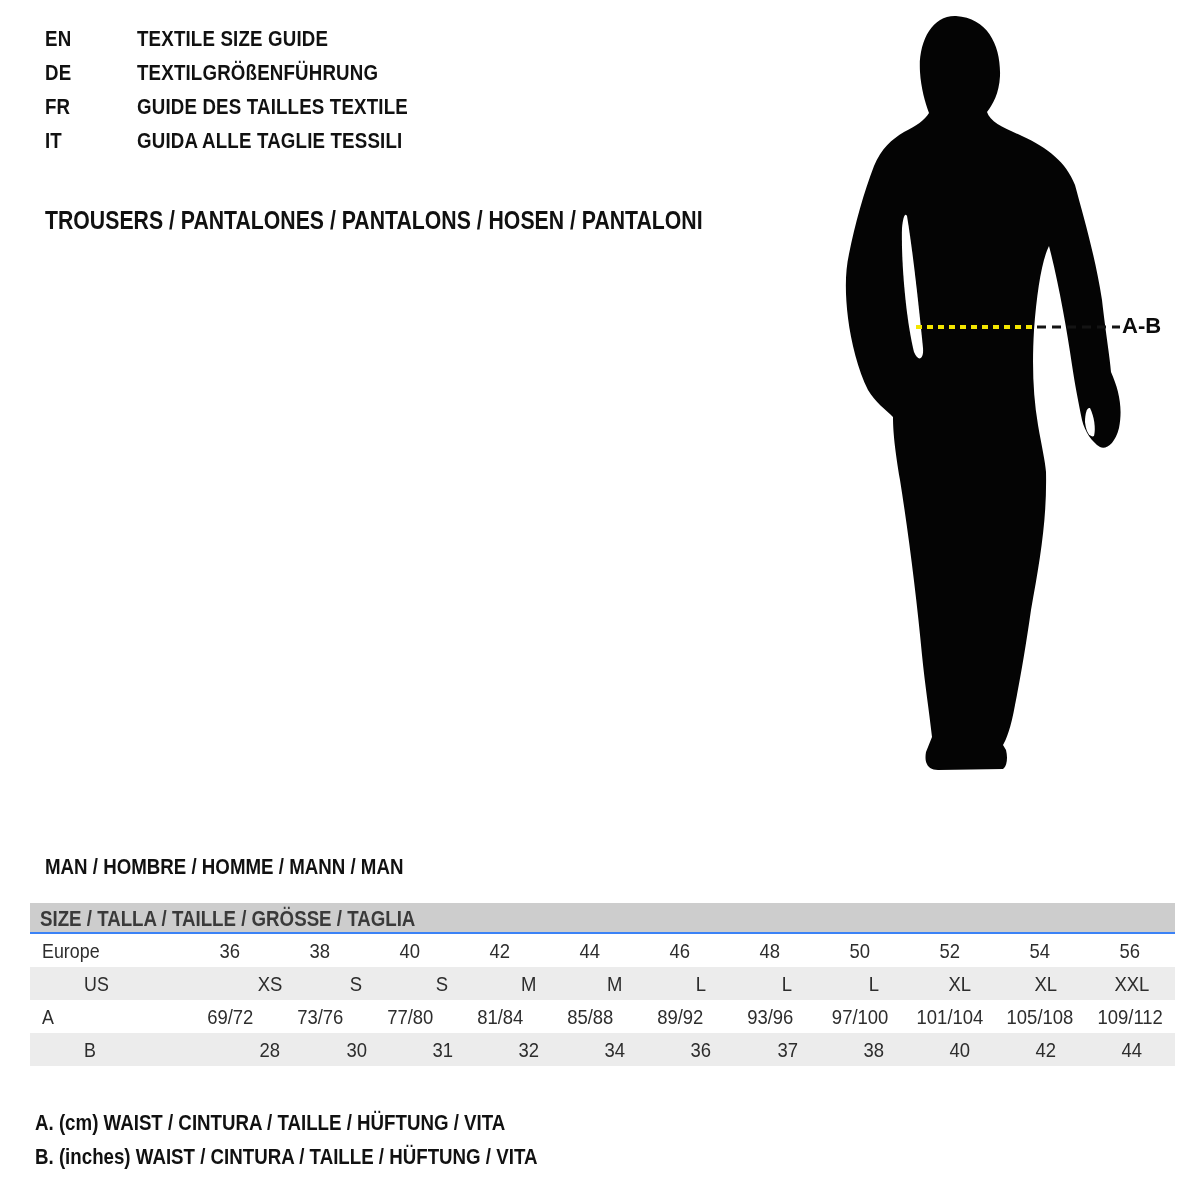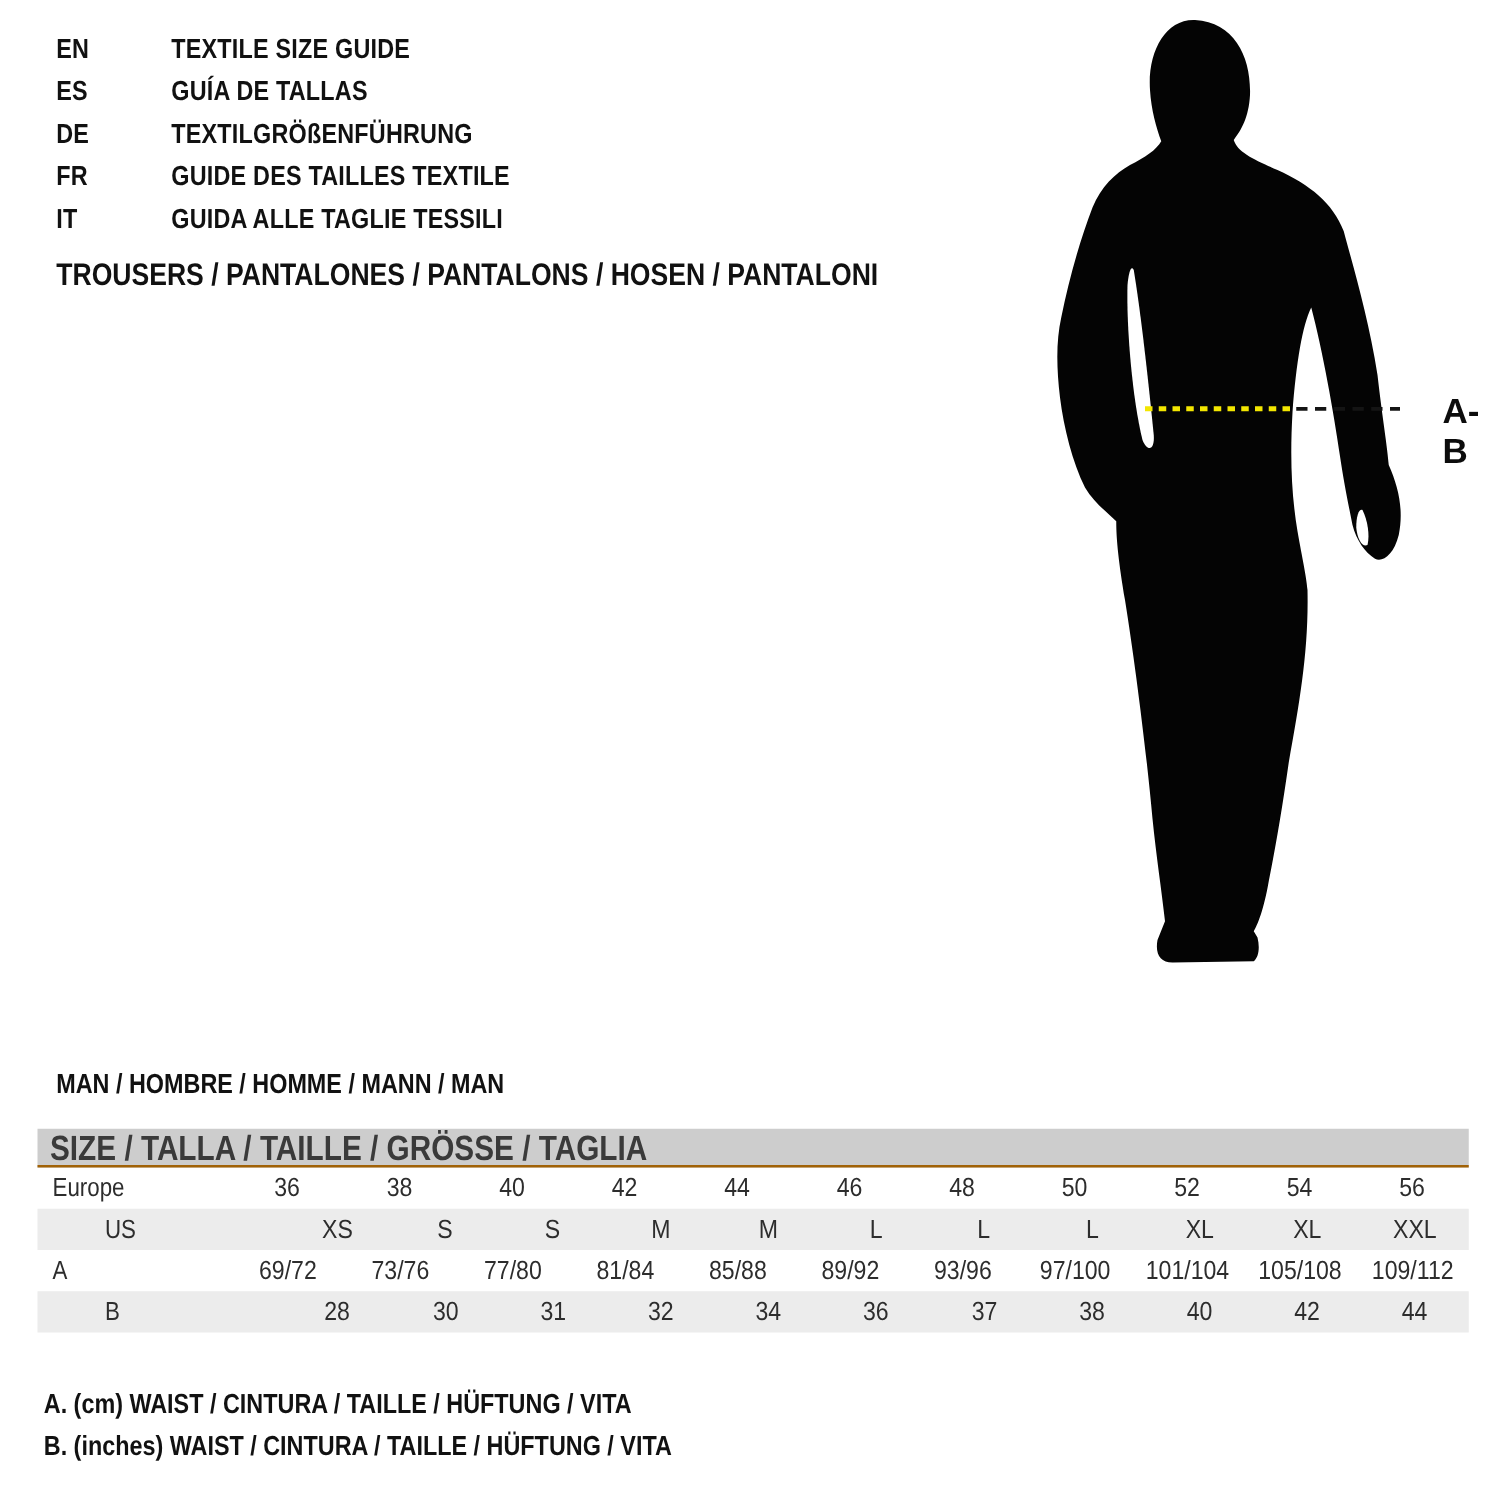--- a/index.html
+++ b/index.html
@@ -17,50 +17,46 @@
   .lang-block { position:absolute; left:45px; top:26px; }
   .lang-row { display:flex; height:34px; font-weight:700; font-size:22px; letter-spacing:0.2px;gap:22px; }
   .lang-code { width:70px; flex:0 0 70px; }
 
   
   .trousers-title { position:absolute; left:45px; top:206px; font-weight:700; font-size:25px; }
   .man-title      { position:absolute; left:45px; top:854px; font-weight:700; font-size:22px;text-decoration:underline; }
 
   
   .figure-svg { position:absolute; left:820px; top:0px; width:380px; height:790px; }
-  .waist-label { position:absolute; left:1154px; top:313px; font-weight:700; font-size:28px; color:#0c0c0c; }
+  .waist-label { position:absolute; left:1122px; top:313px; font-weight:700; font-size:22px; color:#0c0c0c; }
 
   
   .size-table { position:absolute; left:30px; top:903px; width:1145px; }
   .size-header {
-    height:31px; line-height:31px; background:#cdcdcd; border-bottom:2px solid #a16207;
-    font-weight:700; font-size:28px; color:#3a3a3a; padding-left:10px; box-sizing:border-box;
+    height:31px; line-height:31px; background:#cdcdcd; border-bottom:2px solid #3b82f6;
+    font-weight:700; font-size:22px; color:#3a3a3a; padding-left:10px; box-sizing:border-box;
   }
   .trow { display:flex; height:33px; line-height:33px; font-size:21px; color:#2d2d2d;align-items:center; }
   .trow.stripe { background:#ececec;padding-left:42px; }
   .tlabel { flex:0 0 155px; width:155px; padding-left:12px; box-sizing:border-box; }
   .tcell  { flex:1 1 0; text-align:center; }
 
   
   .notes { position:absolute; left:35px; top:1106px; }
   .note-line { height:34px; line-height:34px; font-weight:700; font-size:22px; }
 </style>
 </head>
 <body>
 
 <div class="canvas">
 
   <div class="lang-block">
     <div class="lang-row">
       <span class="lang-code"><span class="cond">EN</span></span>
       <span class="cond">TEXTILE SIZE GUIDE</span>
-    </div>
-    <div class="lang-row">
-      <span class="lang-code"><span class="cond">ES</span></span>
-      <span class="cond">GUÍA DE TALLAS</span>
     </div>
     <div class="lang-row">
       <span class="lang-code"><span class="cond">DE</span></span>
       <span class="cond">TEXTILGRÖßENFÜHRUNG</span>
     </div>
     <div class="lang-row">
       <span class="lang-code"><span class="cond">FR</span></span>
       <span class="cond">GUIDE DES TAILLES TEXTILE</span>
     </div>
     <div class="lang-row">

